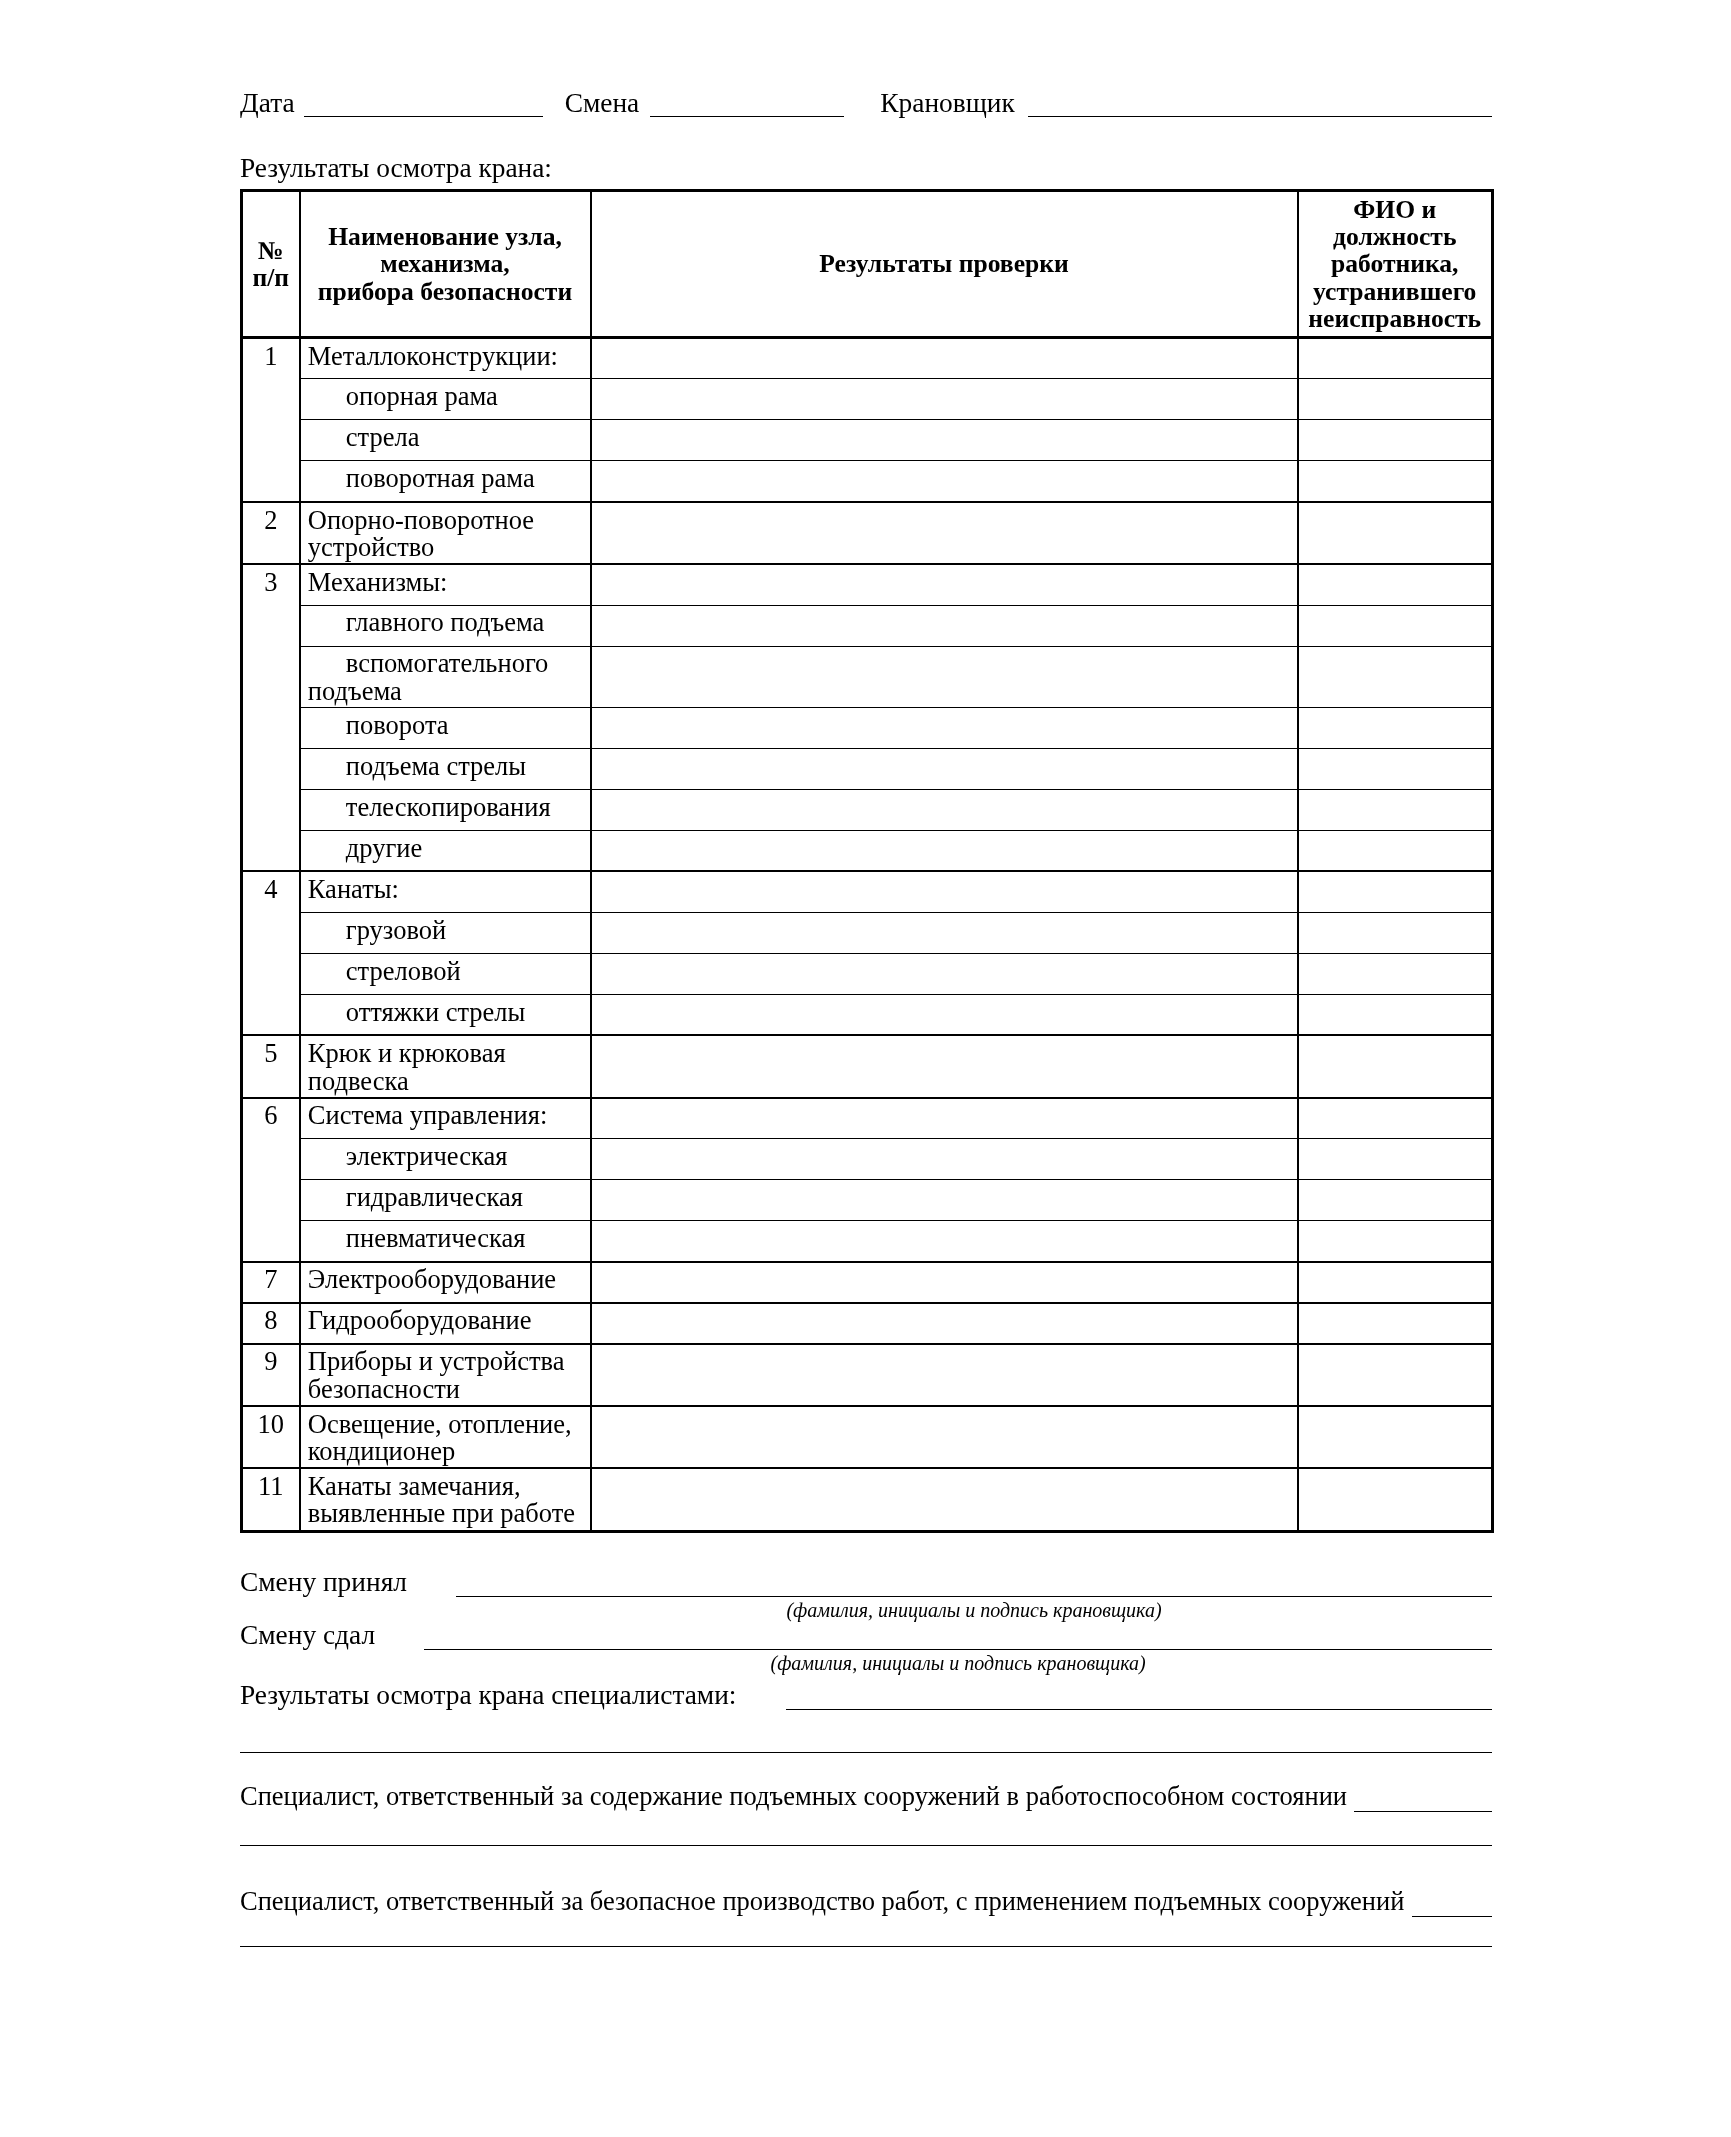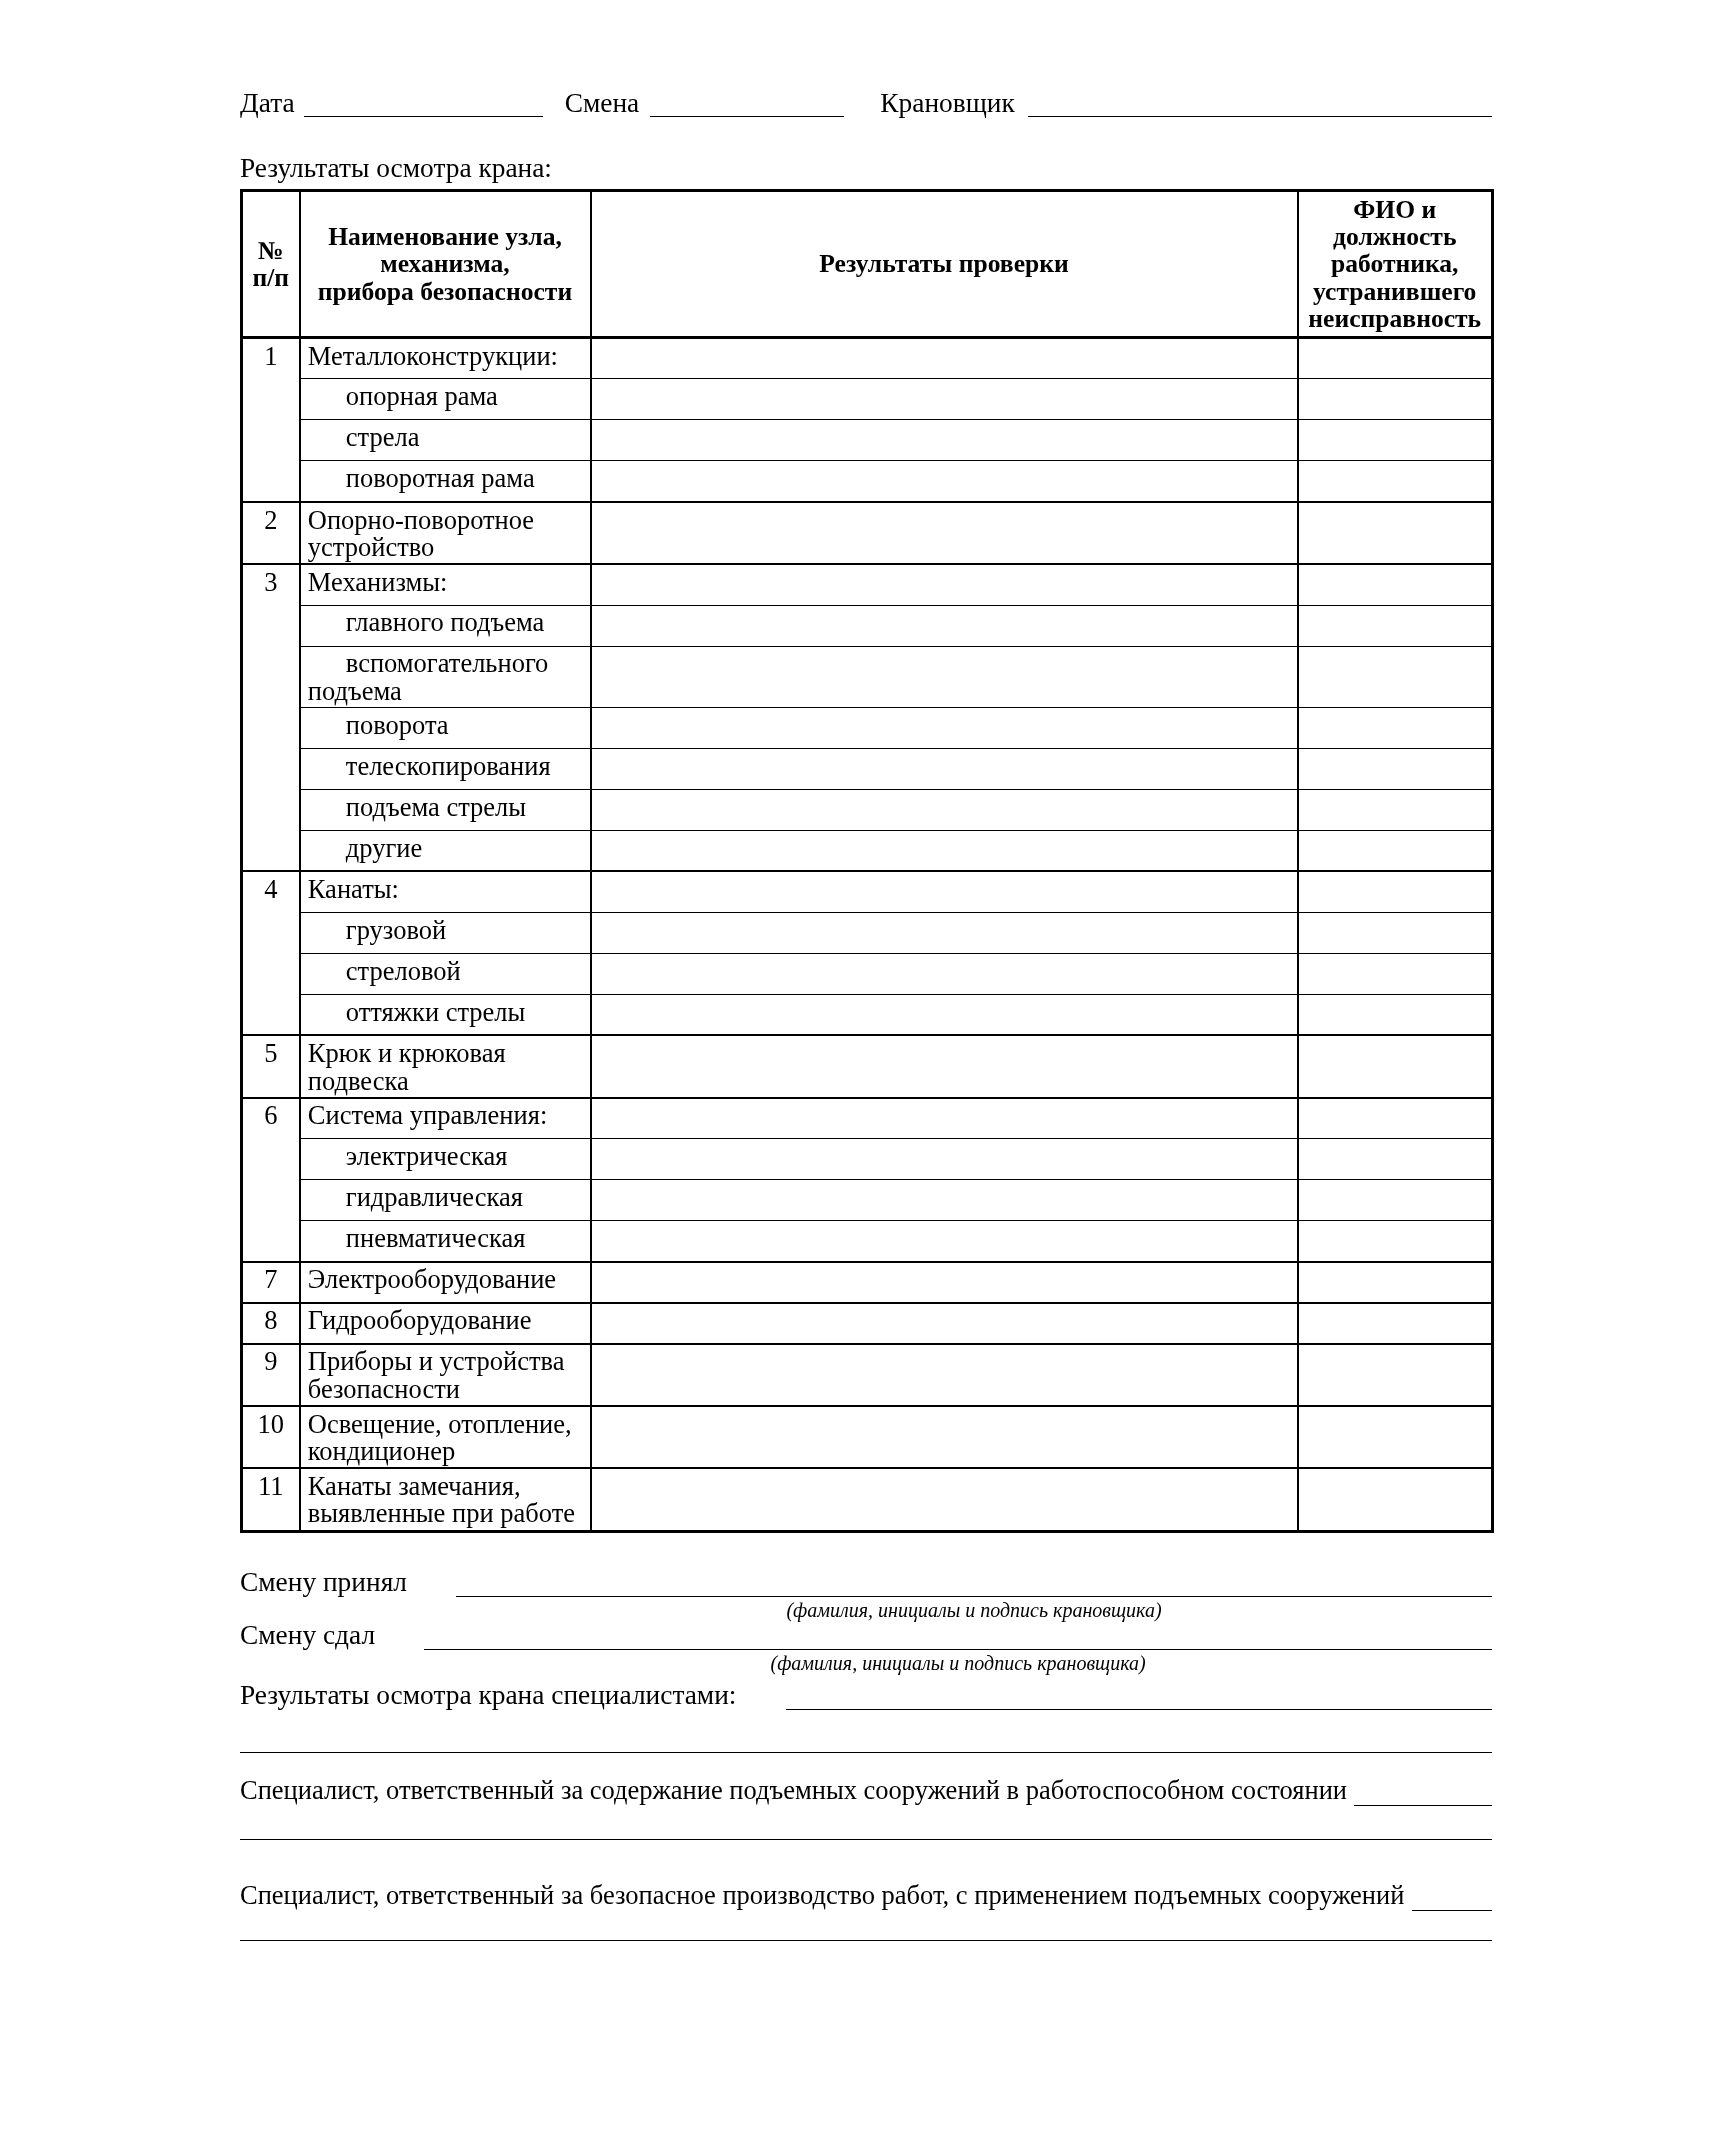--- a/index.html
+++ b/index.html
@@ -47,21 +47,21 @@
     position: absolute; top: 31px; left: 0; right: 0; text-align: center;
     font-style: italic; font-size: 20px; line-height: 22px; white-space: normal;
   }
   .sig-row.second { margin-top: 24px; }
   .sig-row.specialists { margin-top: 31px; }
   .write-line { border-bottom: 1.8px solid #000; height: 0; }
   .write-line.w1 { margin-top: 42px; }
   .write-line.w2 { margin-top: 33px; }
   .write-line.w3 { margin-top: 29px; }
   .spec-row { display: flex; align-items: flex-end; font-size: 26.5px; line-height: 31px; }
-  .spec-row.first  { margin-top: 22px; }
+  .spec-row.first  { margin-top: 28px; }
   .spec-row.second { margin-top: 40px; }
   .spec-row .short-line { flex: 1; margin-left: 7.3px; border-bottom: 1.8px solid #000; height: 31px; }
 </style>
 </head>
 <body>
 
 <div class="page">
 
   <div class="top-fields">
     <span>Дата</span>
@@ -146,27 +146,27 @@
           <td class="fio"></td>
         </tr>
         <tr class="sep-thin">
           <td class="num"></td>
           <td class="name indent">поворота</td>
           <td class="result"></td>
           <td class="fio"></td>
         </tr>
         <tr class="sep-thin">
           <td class="num"></td>
+          <td class="name indent">подъема стрелы</td>
+          <td class="result"></td>
+          <td class="fio"></td>
+        </tr>
+        <tr class="sep-thin">
+          <td class="num"></td>
           <td class="name indent">телескопирования</td>
-          <td class="result"></td>
-          <td class="fio"></td>
-        </tr>
-        <tr class="sep-thin">
-          <td class="num"></td>
-          <td class="name indent">подъема стрелы</td>
           <td class="result"></td>
           <td class="fio"></td>
         </tr>
         <tr class="sep-thick">
           <td class="num"></td>
           <td class="name indent">другие</td>
           <td class="result"></td>
           <td class="fio"></td>
         </tr>
         <tr class="sep-thin">

